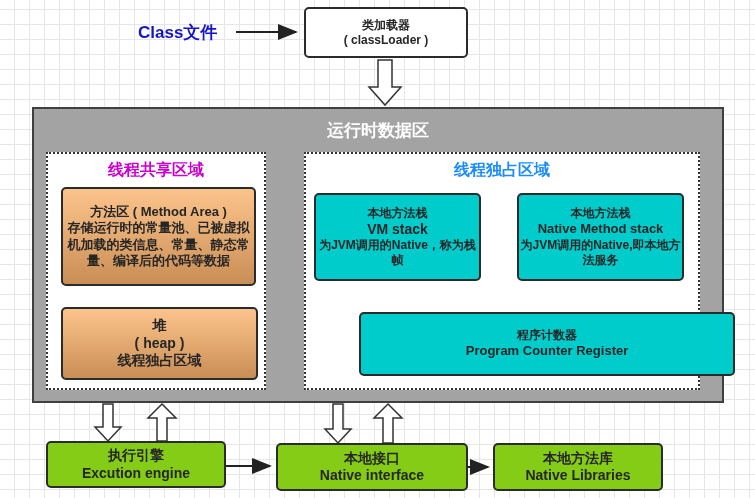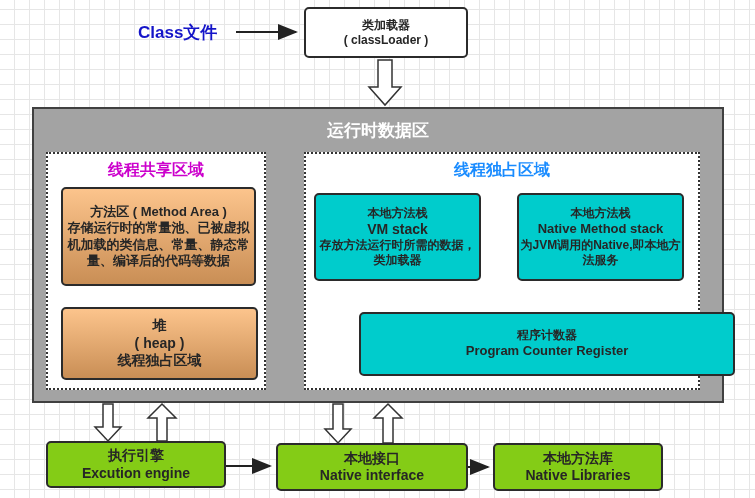--- a/index.html
+++ b/index.html
@@ -79,21 +79,21 @@
       <div>( heap )</div>
       <div>线程独占区域</div>
     </div>
   </div>
 
   <div class="abs dashed private">
     <div class="region-title" style="color:#1a8cff">线程独占区域</div>
     <div class="abs box cyan vmstack">
       <div>本地方法栈</div>
       <div style="font-size:14px">VM stack</div>
-      <div>存放方法运行时所需的数据，类加载器</div>
+      <div>为JVM调用的Native，称为栈帧</div>
     </div>
     <div class="abs box cyan nstack">
       <div>本地方法栈</div>
       <div style="font-size:13px">Native Method stack</div>
       <div>为JVM调用的Native,即本地方法服务</div>
     </div>
     <div class="abs box cyan pc">
       <div>程序计数器</div>
       <div style="font-size:13px">Program  Counter  Register</div>
     </div>

